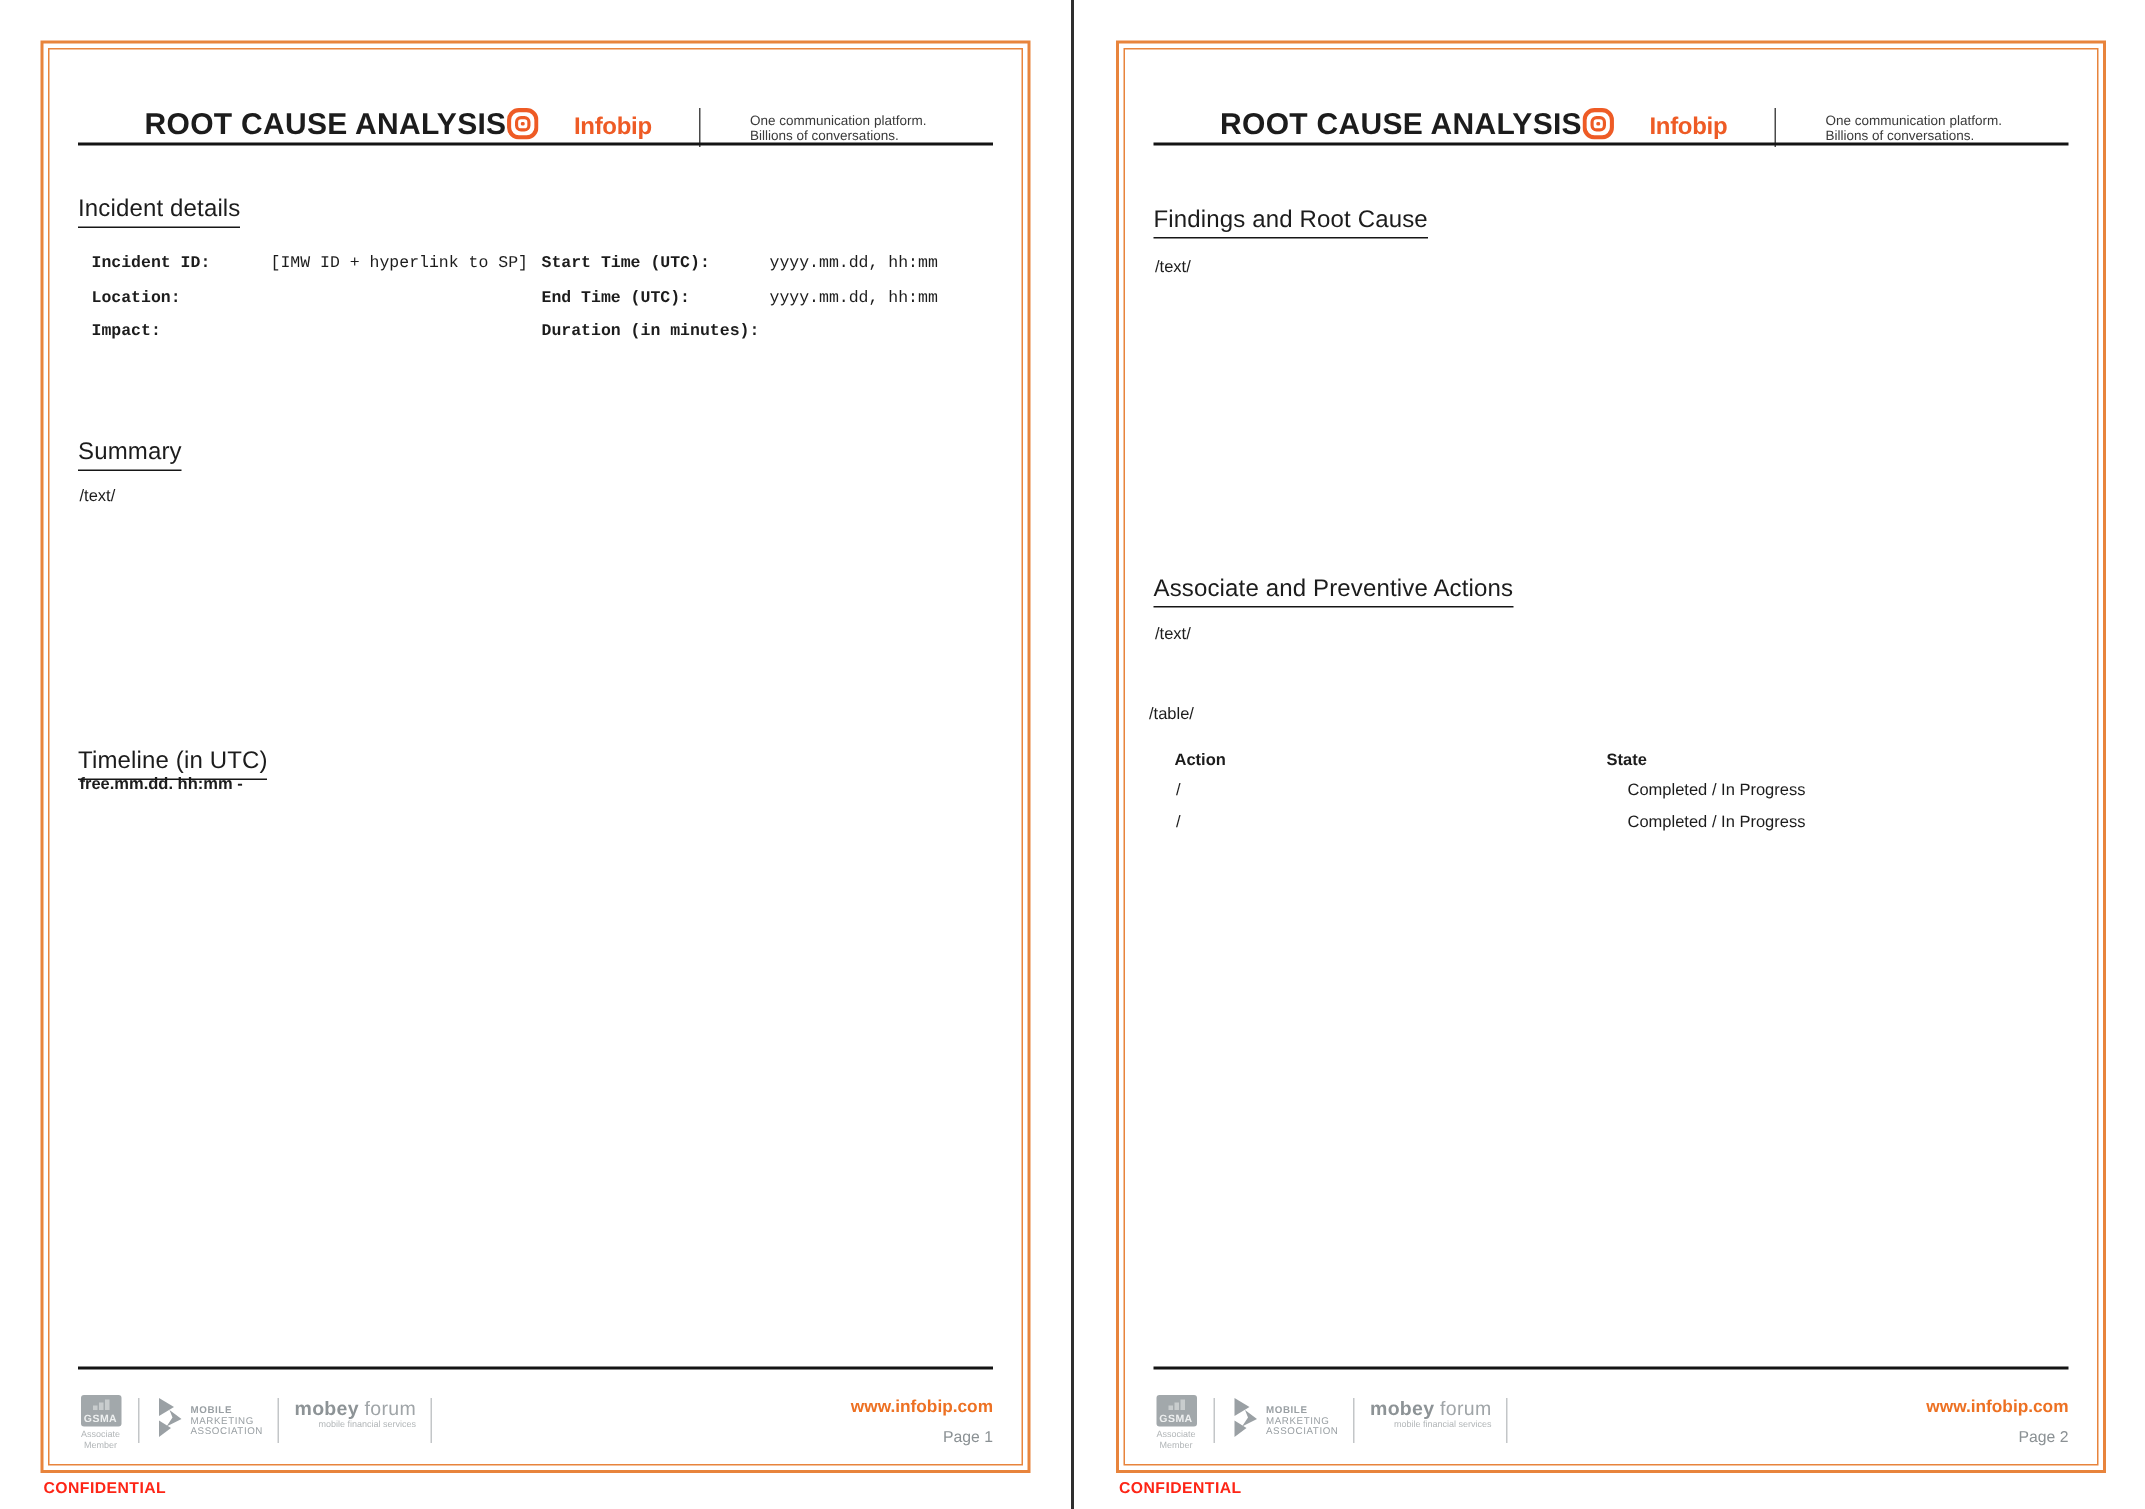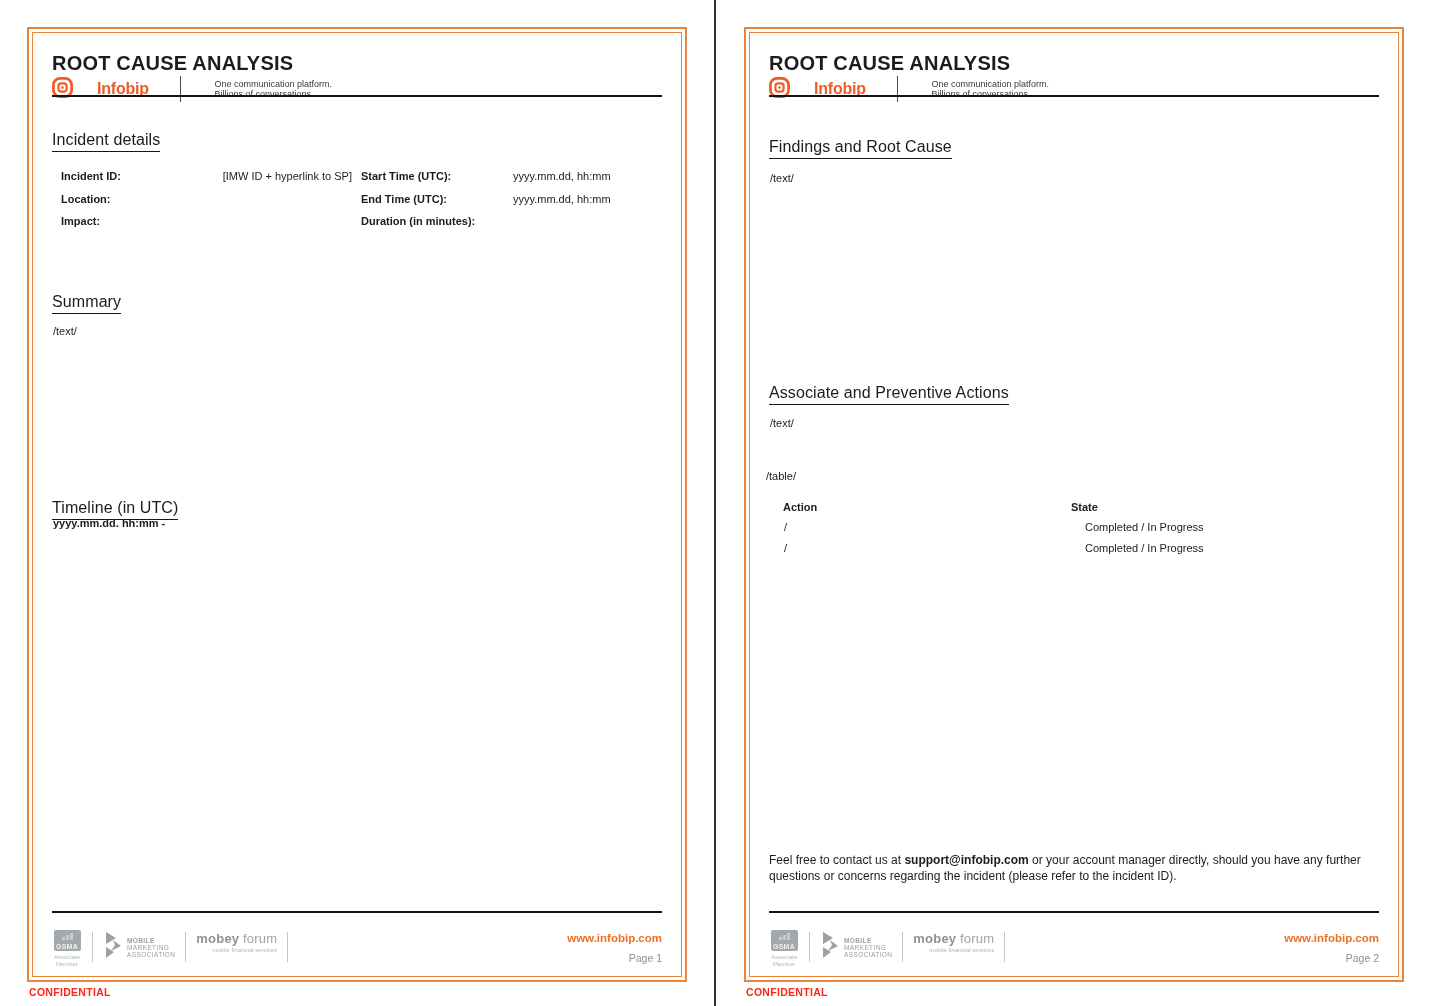--- a/index.html
+++ b/index.html
@@ -21,36 +21,36 @@
 
   .page{position:absolute;top:27px;width:660px;height:955px;background:#fff;
     border:2px solid var(--orange-border);}
   .page::before{content:"";position:absolute;inset:3px;border:1.5px solid var(--orange-border);pointer-events:none;}
   .page--one{left:27px;}
   .page--two{left:744px;}
 
   .abs{position:absolute;}
 
   
-  .doc-header{left:23px;top:22px;width:610px;display:flex;justify-content:center;align-items:flex-start;flex-direction:column;}
+  .doc-header{left:23px;top:42px;width:610px;display:flex;justify-content:center;align-items:flex-start;}
   .doc-title{font-size:20px;font-weight:700;letter-spacing:.2px;line-height:24px;}
   .brand{display:flex;align-items:center;gap:24px;margin-top:1px;}
   .brand-word{font-size:16px;font-weight:700;color:var(--orange-brand);letter-spacing:-.2px;}
   .brand-sep{width:1.5px;height:26px;background:#4a4a4a;margin:0 9px 0 7px;}
   .brand-tagline{font-size:9px;line-height:10.5px;color:#3a3a3a;}
   .head-rule{left:23px;top:66px;width:610px;height:2px;background:#141414;}
 
   
   .sec-heading{font-size:16px;font-weight:500;letter-spacing:.1px;
     display:inline-block;border-bottom:1.5px solid #161616;padding-bottom:2px;}
   .placeholder{font-size:11px;}
 
   
   .inc-grid{left:32px;top:141px;width:580px;display:grid;
-    grid-template-columns:116px 175px 9px 152px auto;grid-auto-rows:22.5px;align-items:start;}
+    grid-template-columns:116px 175px 9px 152px auto;grid-auto-rows:22.5px;align-items:start;font-family:Liberation Mono, monospace;}
   .inc-grid .lbl{font-size:11px;font-weight:700;}
   .inc-grid .val{font-size:11px;}
   .inc-grid .val--r{text-align:right;}
 
   .timeline-entry{font-size:11px;font-weight:700;}
 
   
   .tbl-head{font-size:11px;font-weight:700;}
   .tbl-cell{font-size:11px;}
 
@@ -138,21 +138,21 @@
   </div>
 
   <div class="abs" style="left:23px;top:264px;">
     <span class="sec-heading">Summary</span>
   </div>
   <div class="abs placeholder" style="left:24px;top:296px;">/text/</div>
 
   <div class="abs" style="left:23px;top:456px;margin-top:14px;">
     <span class="sec-heading">Timeline (in UTC)</span>
   </div>
-  <div class="abs timeline-entry" style="left:24px;top:488px;">yyyy.mm.dd. hh:mm -</div>
+  <div class="abs timeline-entry" style="left:24px;top:488px;">free.mm.dd. hh:mm -</div>
 
   <div class="abs foot-rule"></div>
 
   <div class="abs foot-logos">
     <div class="gsma">
       <div class="gsma-box">
         <span class="gsma-bars">
             <i></i>
             <i></i>
             <i></i>
@@ -231,21 +231,20 @@
   <div class="abs placeholder" style="left:20px;top:441px;">/table/</div>
 
   <div class="abs tbl-head" style="left:37px;top:472px;">Action</div>
   <div class="abs tbl-head" style="left:325px;top:472px;">State</div>
 
   <div class="abs tbl-cell" style="left:38px;top:492px;">/</div>
   <div class="abs tbl-cell" style="left:339px;top:492px;">Completed / In Progress</div>
   <div class="abs tbl-cell" style="left:38px;top:513px;">/</div>
   <div class="abs tbl-cell" style="left:339px;top:513px;">Completed / In Progress</div>
 
-  <p class="abs contact" style="left:23px;top:824px;width:612px;"><span>Feel free to contact us at </span><b>support@infobip.com</b><span> or your account manager directly, should you have any further questions or concerns regarding the incident (please refer to the incident ID).</span></p>
 
   <div class="abs foot-rule"></div>
 
   <div class="abs foot-logos">
     <div class="gsma">
       <div class="gsma-box">
         <span class="gsma-bars">
             <i></i>
             <i></i>
             <i></i>

